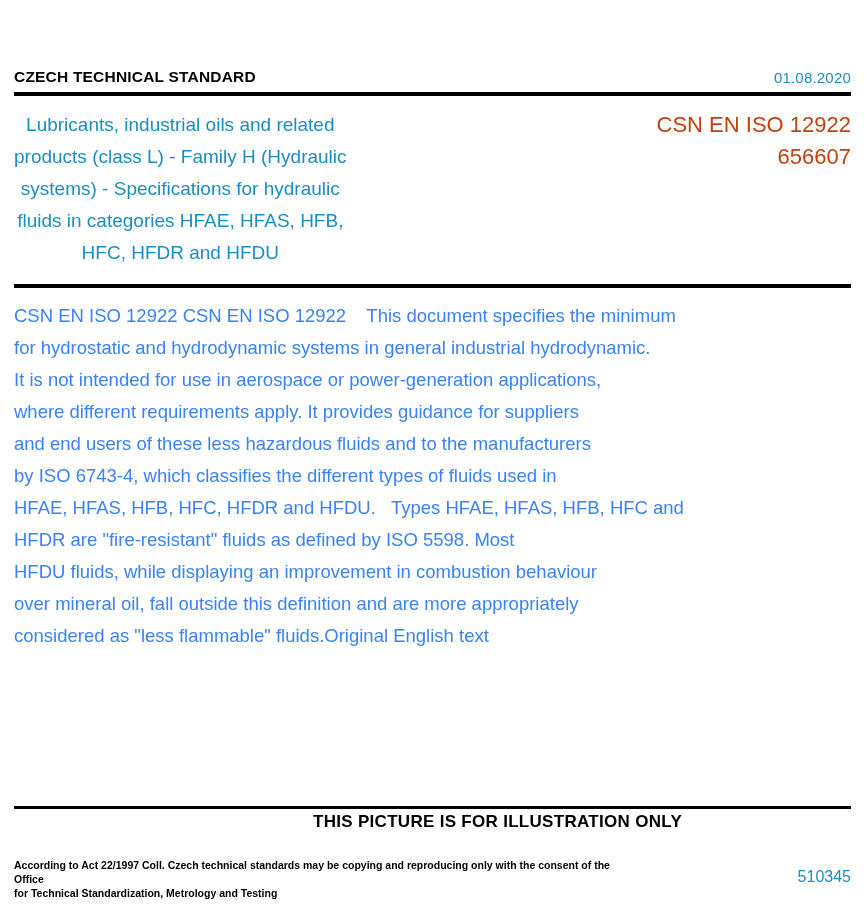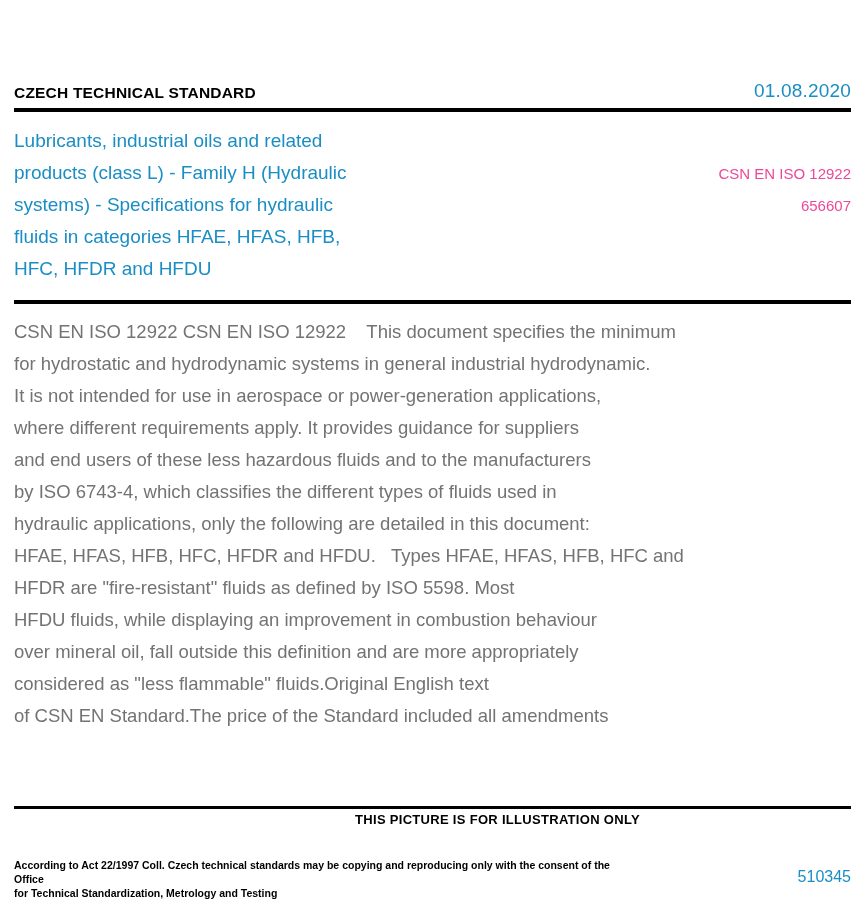--- a/index.html
+++ b/index.html
@@ -12,38 +12,38 @@
     background: #ffffff;
     font-family: "Liberation Sans", sans-serif;
     color: #0b7fa8;
     overflow: hidden;
   }
   .page {
     position: relative;
     width: 865px;
     height: 914px;
     box-sizing: border-box;
-    padding: 12px 14px;
+    padding: 0 14px;
   }
 
   
   .header-row {
     display: flex;
     align-items: flex-end;
     justify-content: space-between;
     padding-top: 68px;
   }
   .std-label {
     font-size: 15.5px;
     font-weight: bold;
     color: #000000;
     letter-spacing: .2px;
   }
   .std-date {
-    font-size: 19px;
+    font-size: 15px;
     color: #1a8ec4;
     letter-spacing: .2px;
   }
   .rule {
     height: 4px;
     background: #000000;
     margin-top: 6px;
   }
 
   
@@ -52,49 +52,49 @@
     justify-content: space-between;
     align-items: flex-start;
     padding-top: 13px;
     padding-bottom: 9px;
   }
   .title-left {
     font-size: 19px;
     line-height: 32px;
     color: #1a8ec4;
     max-width: 560px;
+    text-align: center;
   }
   .title-right {
     text-align: right;
-    font-size: 15px;
+    font-size: 22px;
     line-height: 32px;
-    color: #ec4899;
+    color: #c2410c;
     white-space: nowrap;
-    margin-top: 33px;
   }
 
   
   .body-block {
     padding-top: 12px;
     font-size: 18.5px;
     line-height: 32px;
-    color: #737373;
+    color: #3b82f6;
   }
   .body-block .line {
     white-space: pre-wrap;
   }
 
   
   .illus-note {
     position: absolute;
     left: 0;
     right: 0;
     top: 812px;
     text-align: center;
-    font-size: 13px;
+    font-size: 17px;
     font-weight: bold;
     color: #000000;
     letter-spacing: .3px;
     padding-left: 130px;
   }
 
   
   .footer {
     position: absolute;
     left: 14px;
@@ -153,27 +153,25 @@
   </div>
   <div class="rule"></div>
 
   <div class="body-block">
     <div class="line">CSN EN ISO 12922 CSN EN ISO 12922    This document specifies the minimum</div>
     <div class="line">for hydrostatic and hydrodynamic systems in general industrial hydrodynamic.</div>
     <div class="line">It is not intended for use in aerospace or power-generation applications,</div>
     <div class="line">where different requirements apply. It provides guidance for suppliers</div>
     <div class="line">and end users of these less hazardous fluids and to the manufacturers</div>
     <div class="line">by ISO 6743-4, which classifies the different types of fluids used in</div>
-    <div class="line">hydraulic applications, only the following are detailed in this document:</div>
     <div class="line">HFAE, HFAS, HFB, HFC, HFDR and HFDU.   Types HFAE, HFAS, HFB, HFC and</div>
     <div class="line">HFDR are "fire-resistant" fluids as defined by ISO 5598. Most</div>
     <div class="line">HFDU fluids, while displaying an improvement in combustion behaviour</div>
     <div class="line">over mineral oil, fall outside this definition and are more appropriately</div>
     <div class="line">considered as "less flammable" fluids.Original English text</div>
-    <div class="line">of CSN EN Standard.The price of the Standard included all amendments</div>
   </div>
 
   <div class="illus-note">THIS PICTURE IS FOR ILLUSTRATION ONLY</div>
 
   <div class="footer">
     <div class="footer-rule"></div>
     <div class="footer-row">
       <div class="footer-text">
         <div>According to Act 22/1997 Coll. Czech technical standards may be copying and reproducing only with the consent of the Office</div>
         <div>for Technical Standardization, Metrology and Testing</div>

